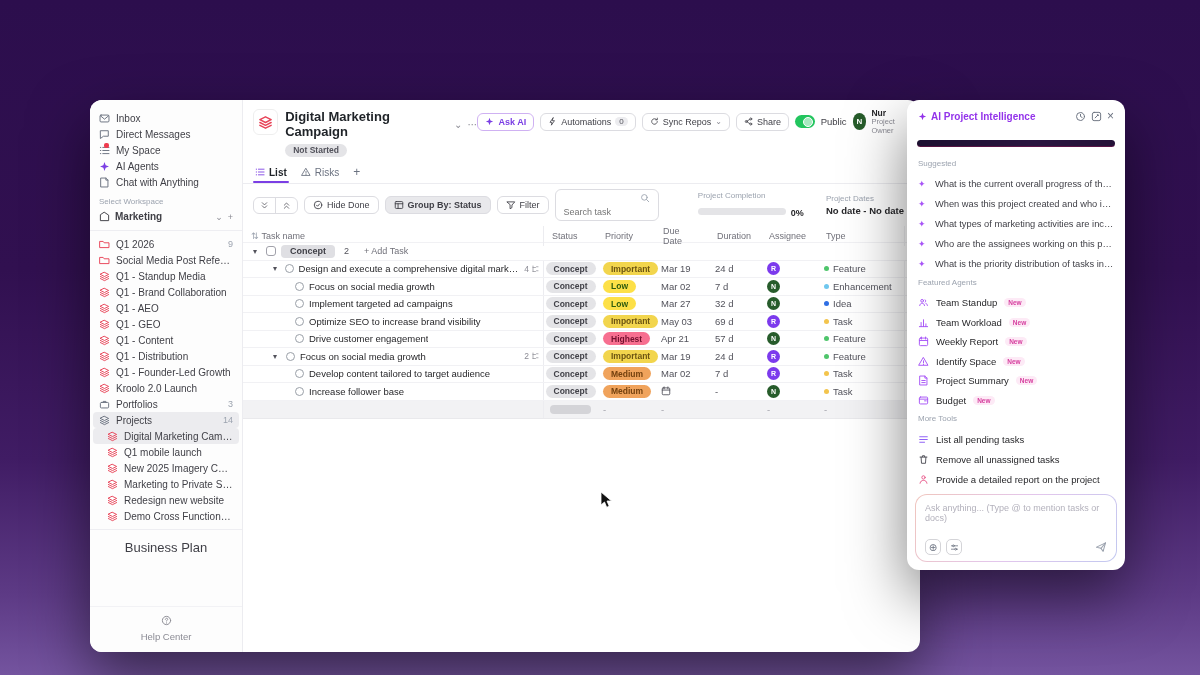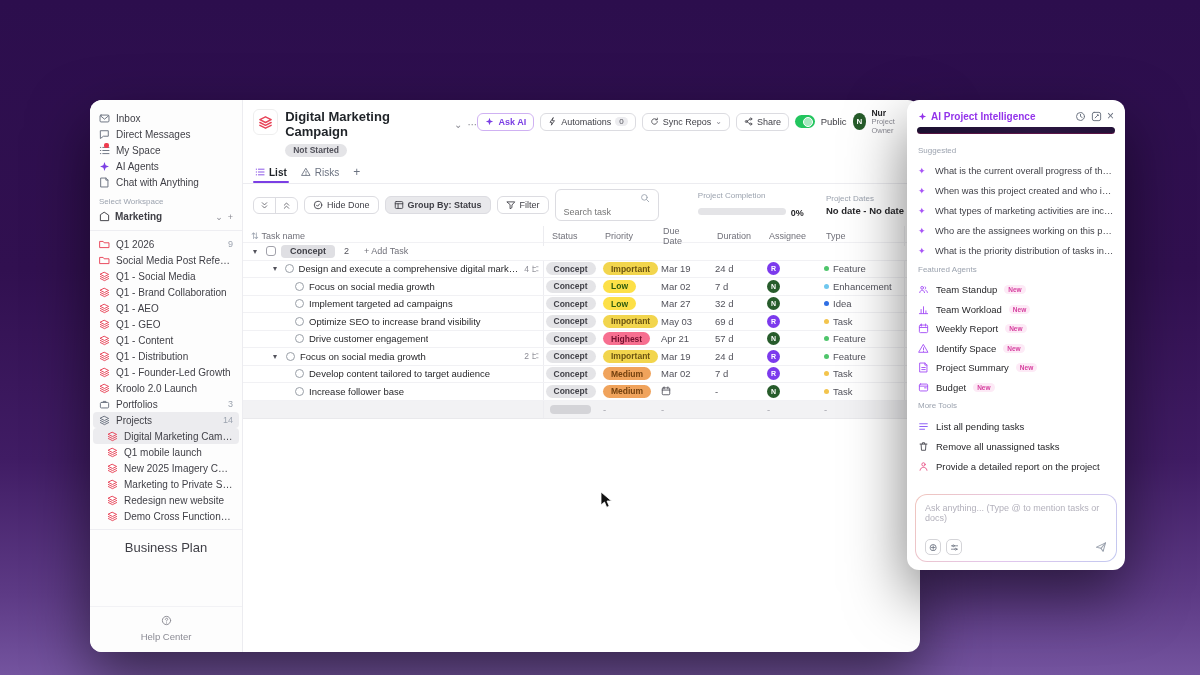--- a/index.html
+++ b/index.html
@@ -110,21 +110,21 @@
   .tdot[data-variant="idea"] { background:#2f6fe4; }
   .tdot[data-variant="task"] { background:#f3c44c; }
   .muted { color:#52525b; }
   .skeleton { background:#f2f2f4; height:18px; border-bottom:1px solid #e9e9ec; }
   .skelpill { width:44px; height:9px; background:#d4d4d8; border-radius:4px; }
   .dash { color:#a1a1aa; }
   .dueic { color:#52525b; }
 
   
   .ai-panel { position:absolute; left:907px; top:100px; width:218px; height:470px; background:#fff; border-radius:12px; box-shadow:0 25px 60px rgba(0,0,0,.5); display:flex; flex-direction:column; overflow:hidden; }
-  .ai-head { display:flex; align-items:center; gap:5px; padding:9px 11px 4px; }
+  .ai-head { display:flex; align-items:center; gap:5px; padding:9px 11px 17px; }
   .ai-title { font-size:10px; font-weight:700; color:#9333ea; flex:1; display:flex; align-items:center; gap:4px; }
   .ai-hic { color:#6b7280; cursor:pointer; display:flex; }
   .ai-banner { margin:0 10px; height:7px; border-radius:4px; background:linear-gradient(90deg,#1c1030,#2a1540 60%,#241238); border-bottom:1px solid rgba(190,24,93,.35); }
   .ai-body { flex:1; overflow:hidden; padding:8px 11px 0; }
   .ai-sec { font-size:8px; color:#9ca3af; margin:4px 0 6px; }
   .sug-item { display:flex; align-items:center; gap:7px; height:20px; font-size:9.3px; color:#3f3f46; cursor:pointer; }
   .sug-ic { color:#a855f7; font-size:9px; min-width:10px; }
   .agent-item { display:flex; align-items:center; gap:7px; height:19.5px; font-size:9.5px; color:#27272a; cursor:pointer; }
   .agent-ic { width:11px; color:#a855f7; display:flex; }
   .newbadge { font-size:6.5px; font-weight:700; color:#d6409f; background:#fdeaf6; border-radius:5px; padding:1px 4px; }
@@ -221,21 +221,21 @@
       <span class="lbl ellip">Social Media Post References</span>
     </div>
     <div class="side-item">
       <span class="sic red">
           <svg class="ic" viewBox="0 0 16 16" width="11" height="11">
             <path d="M8 2l6 3-6 3-6-3z"></path>
             <path d="M2 8l6 3 6-3"></path>
             <path d="M2 11l6 3 6-3"></path>
           </svg>
         </span>
-      <span class="lbl ellip">Q1 - Social Media</span>
+      <span class="lbl ellip">Q1 - Standup Media</span>
     </div>
     <div class="side-item">
       <span class="sic red">
           <svg class="ic" viewBox="0 0 16 16" width="11" height="11">
             <path d="M8 2l6 3-6 3-6-3z"></path>
             <path d="M2 8l6 3 6-3"></path>
             <path d="M2 11l6 3 6-3"></path>
           </svg>
         </span>
       <span class="lbl ellip">Q1 - Brand Collaboration</span>

